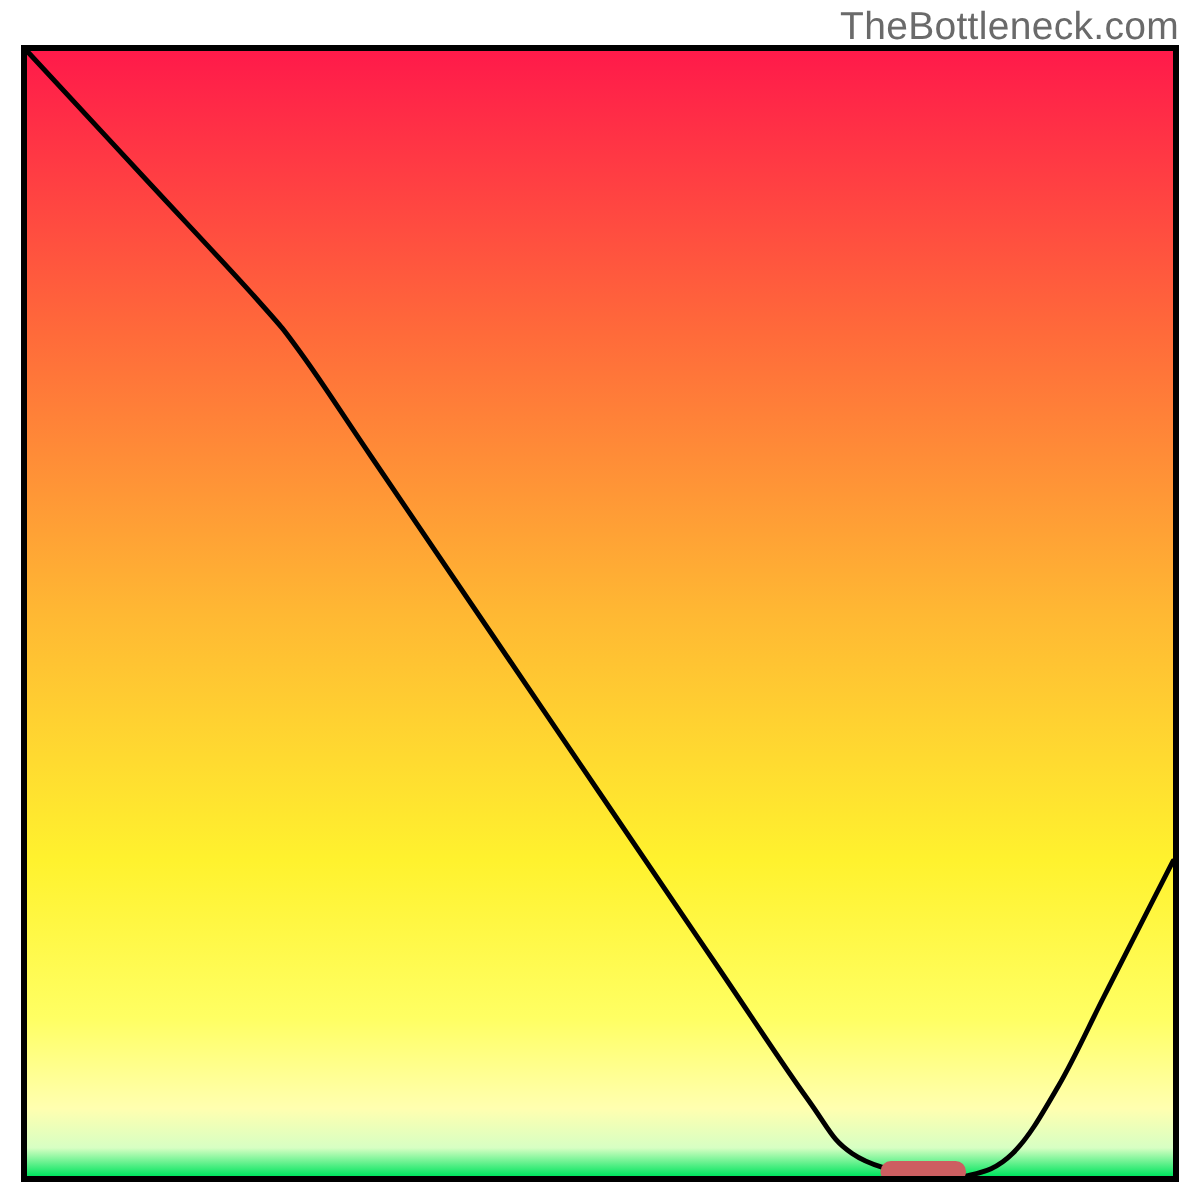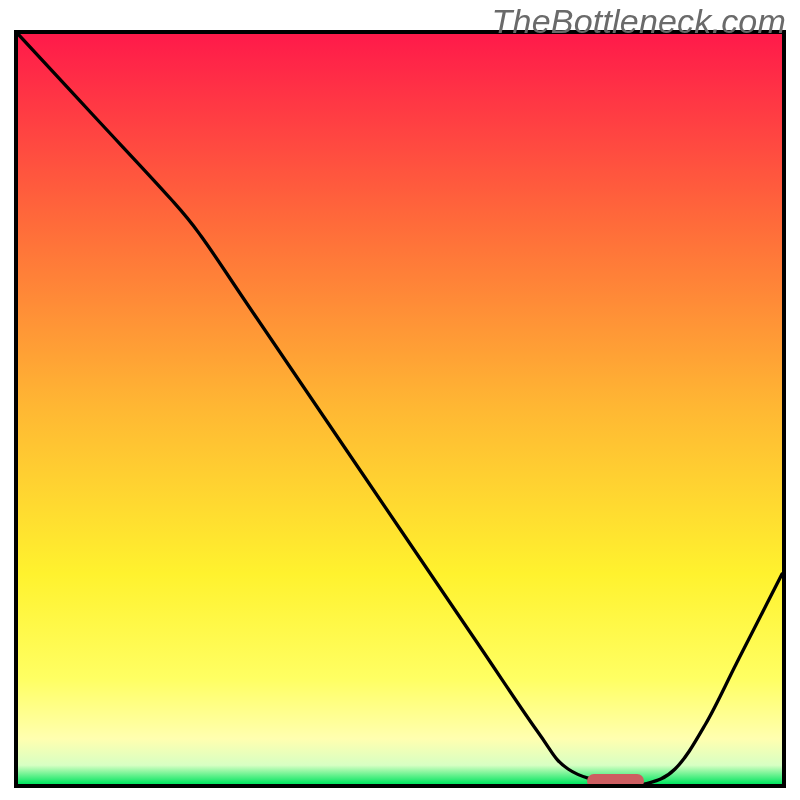--- a/index.html
+++ b/index.html
@@ -14,25 +14,24 @@
     position: relative;
     width: 800px;
     height: 800px;
     box-sizing: border-box;
   }
   .attribution {
     position: absolute;
     top: 2px;
     right: 14px;
     color: #6a6a6a;
-    font-size: 34px;
+    font-size: 26px;
     letter-spacing: 0.2px;
     z-index: 10;
     font-weight: 500;
-    font-style: italic;
   }
   .plot-outer {
     position: absolute;
     left: 14px;
     top: 30px;
     width: 772px;
     height: 758px;
     border: 4px solid #000;
     box-sizing: border-box;
     overflow: hidden;

